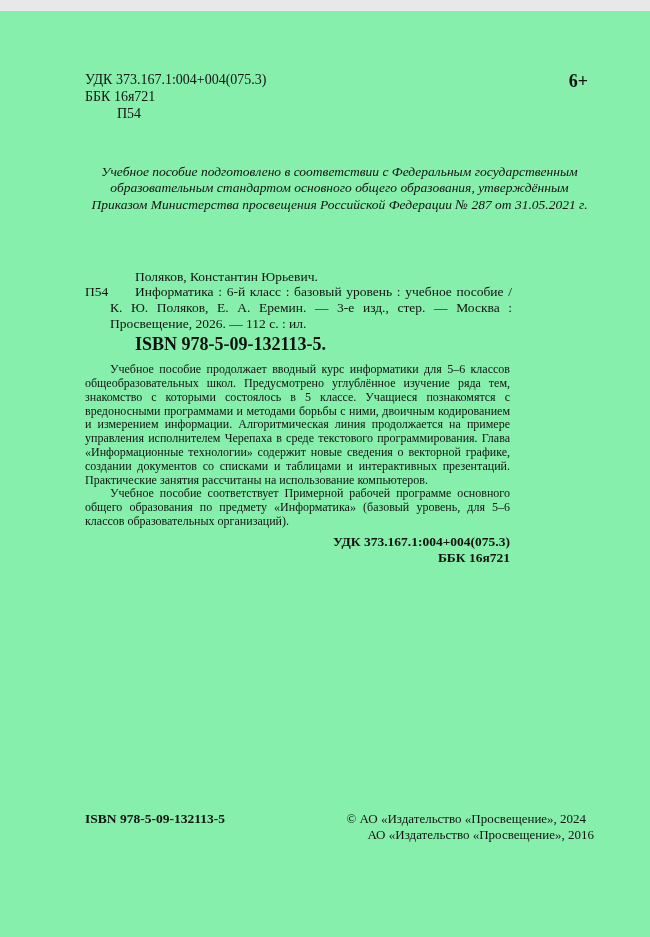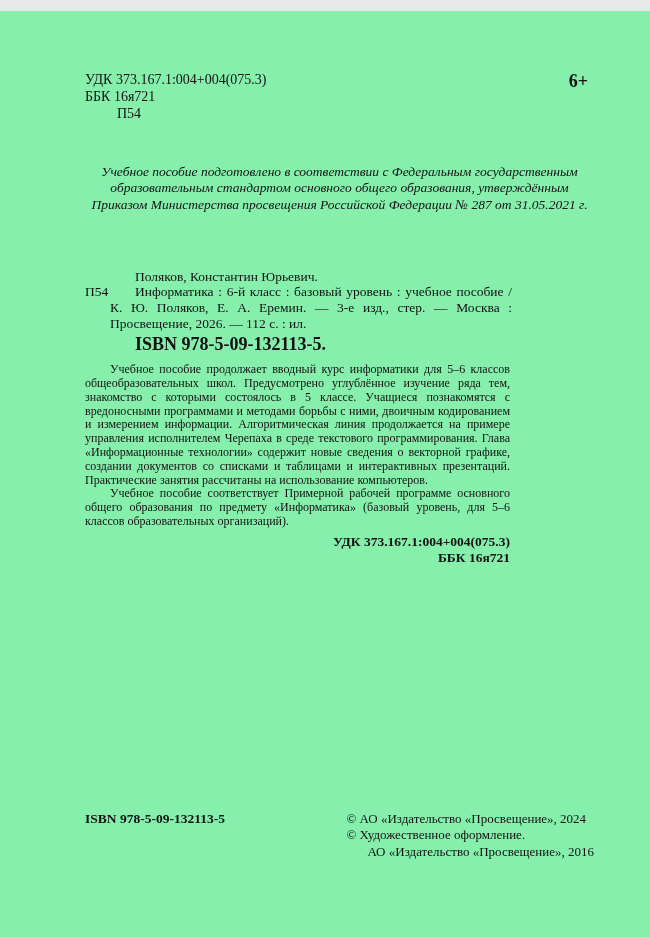--- a/index.html
+++ b/index.html
@@ -148,17 +148,16 @@
       <div>УДК 373.167.1:004+004(075.3)</div>
       <div>ББК 16я721</div>
     </div>
 
   </div>
 
   <div class="footer">
     <div class="isbn-bottom">ISBN 978-5-09-132113-5</div>
     <div class="copyright">
       <div>© АО «Издательство «Просвещение», 2024</div>
-      <div>© Художественное оформление.</div>
       <div class="cont">АО «Издательство «Просвещение», 2016</div>
     </div>
   </div>
 </div>
 
 </body></html>

